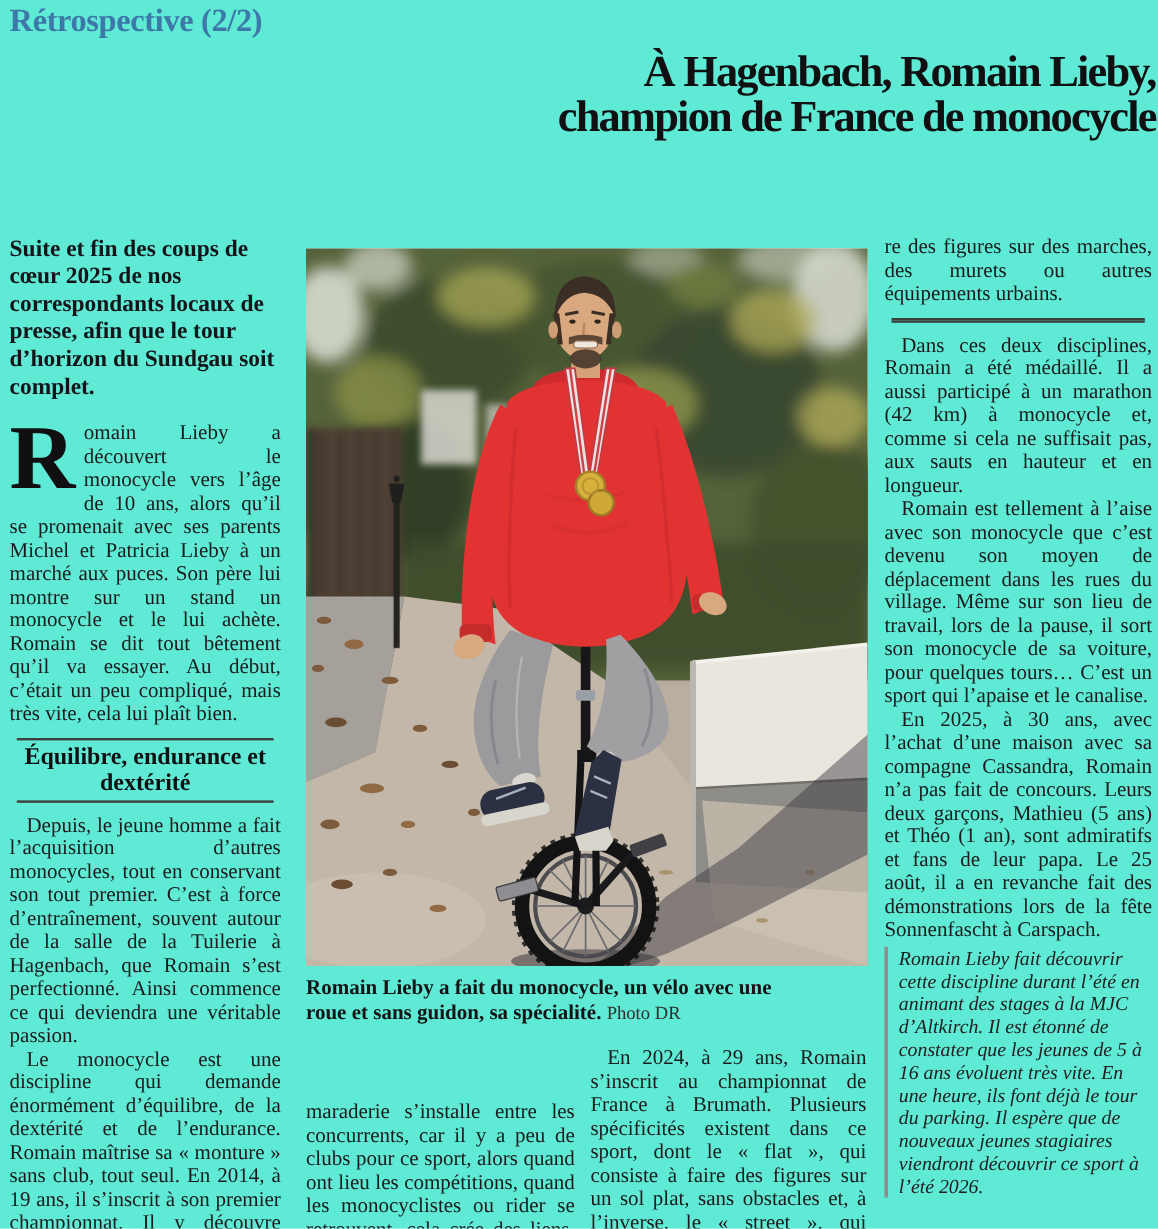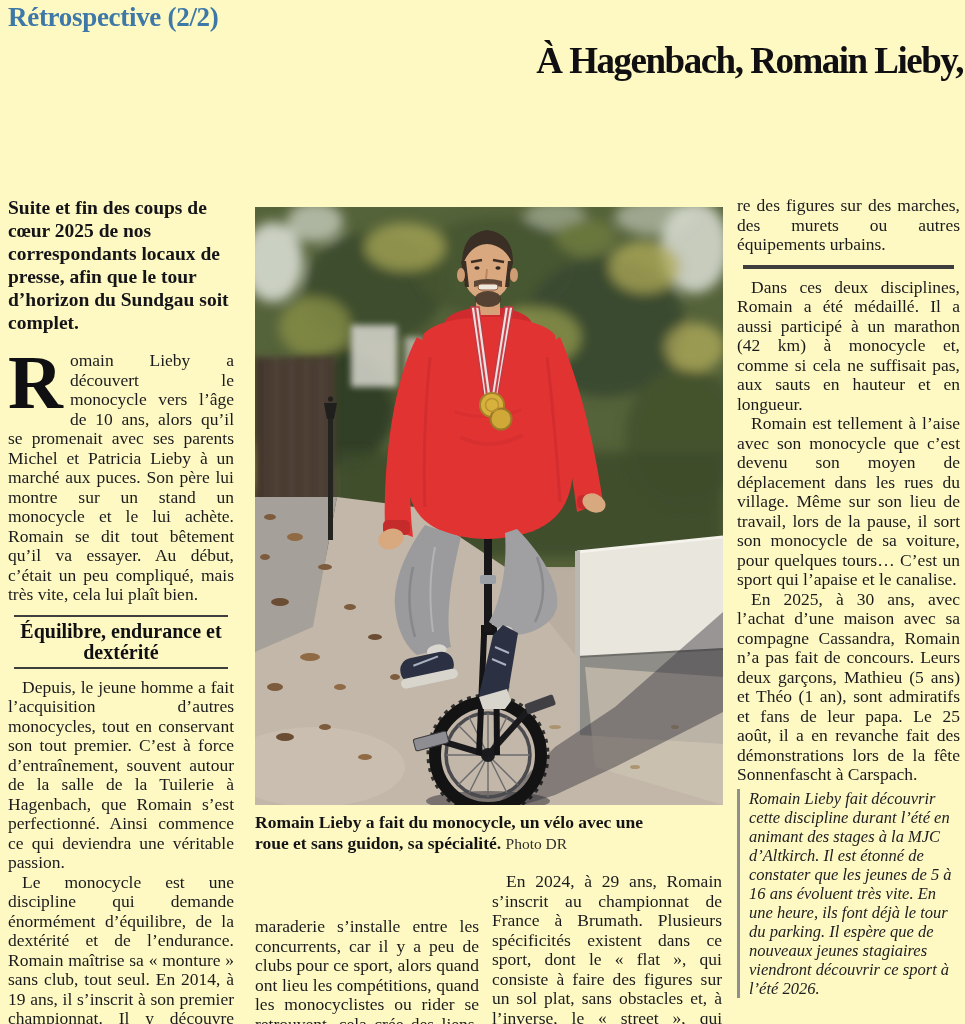--- a/index.html
+++ b/index.html
@@ -1,18 +1,18 @@
 <!DOCTYPE html>
 <html lang="fr"><head>
 <meta charset="utf-8">
 <style>
   html,body { margin:0; padding:0; background:#ffffff; }
   .page {
     position:relative; width:965px; height:1024px; overflow:hidden;
-    background:#fef9c3; color:#1b1b1d;
+    background:#5eead4; color:#1b1b1d;
     font-family:"Liberation Serif", serif;
     -webkit-font-smoothing:antialiased;
   }
   .kicker {
     position:absolute; left:8px; top:2px;
     font-size:27px; font-weight:bold; letter-spacing:-0.3px;
     color:#3d78a8;
   }
   .headline {
     position:absolute; left:5px; top:42px; width:958px; margin:0;
@@ -48,21 +48,21 @@
     font-style:italic; font-size:16.5px; line-height:19px; text-align:left; color:#202022;
   }
 </style>
 </head>
 <body>
 
 <div class="page">
 
   <div class="kicker">Rétrospective (2/2)</div>
 
-  <h1 class="headline"><span>À Hagenbach, Romain Lieby,</span><br></h1>
+  <h1 class="headline"><span>À Hagenbach, Romain Lieby,</span><br><span>champion de France de monocycle</span></h1>
 
   <div class="col col-left">
     <p class="intro">Suite et fin des coups de cœur 2025 de nos correspondants locaux de presse, afin que le tour d’horizon du Sundgau soit complet.</p>
     <p class="body"><span class="dropcap">R</span><span>omain Lieby a découvert le monocycle vers l’âge de 10 ans, alors qu’il se promenait avec ses parents Michel et Patricia Lieby à un marché aux puces. Son père lui montre sur un stand un monocycle et le lui achète. Romain se dit tout bêtement qu’il va essayer. Au début, c’était un peu compliqué, mais très vite, cela lui plaît bien.</span></p>
     <div class="subhead-block">
       <div class="rule"></div>
       <h2 class="subhead">Équilibre, endurance et dextérité</h2>
       <div class="rule"></div>
     </div>
     <p class="body indent">Depuis, le jeune homme a fait l’acquisition d’autres monocycles, tout en conservant son tout premier. C’est à force d’entraînement, souvent autour de la salle de la Tuilerie à Hagenbach, que Romain s’est perfectionné. Ainsi commence ce qui deviendra une véritable passion.</p>

